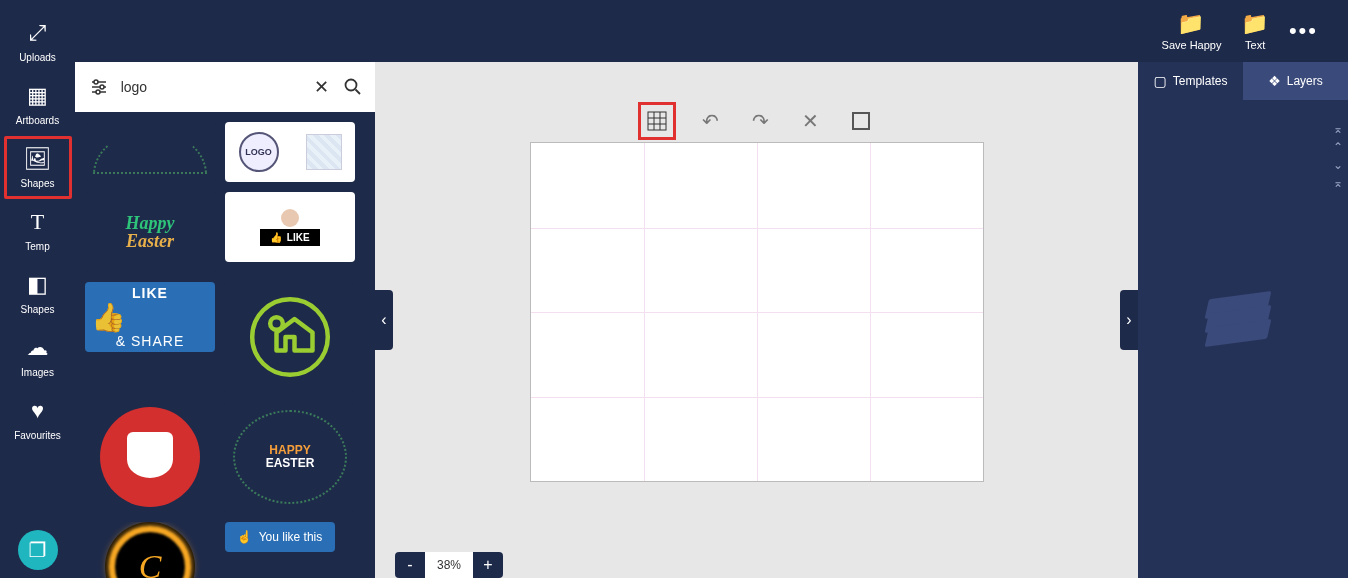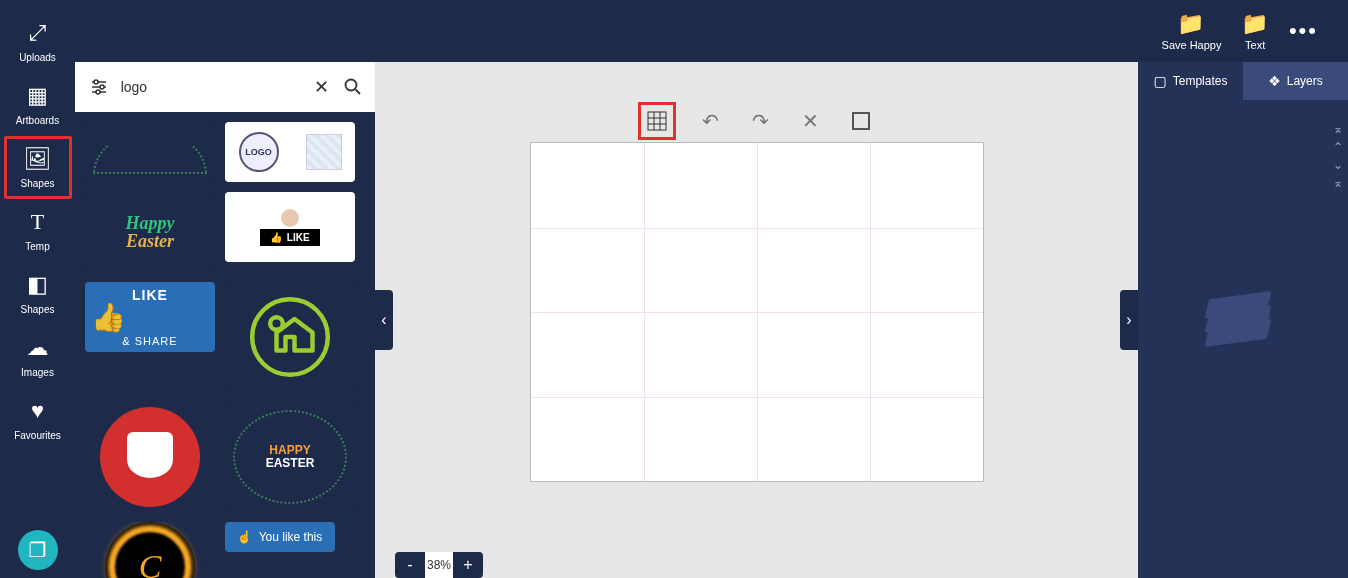--- a/index.html
+++ b/index.html
@@ -168,21 +168,21 @@
   .grid-c { position:absolute; top:0; bottom:0; width:0; border-left:1px solid #f3dff0; }
   .zoom-ctrl {
     position:absolute;
     left:20px; bottom:0;
     display:flex;
     border-radius:4px;
     overflow:hidden;
     height:26px;
   }
   .zoom-btn { width:30px; background:#1e2a4a; color:#fff; display:flex;align-items:center;justify-content:center;font-size:16px;cursor:pointer;}
-  .zoom-val { width:28px; background:#fff; color:#333; display:flex;align-items:center;justify-content:center;font-size:12px;}
+  .zoom-val { width:48px; background:#fff; color:#333; display:flex;align-items:center;justify-content:center;font-size:12px;}
   .right-panel {
     position:absolute;
     right:0; top:62px; bottom:0;
     width:210px;
     background:#253258;
     display:flex;
     flex-direction:column;
   }
   .right-tabs {
     display:flex; height:38px;
@@ -217,21 +217,21 @@
   .t-logo-stickers .badge{width:40px;height:40px;border-radius:50%;background:#eef;border:2px solid #557;display:flex;align-items:center;justify-content:center;font-size:9px;color:#335;font-weight:bold;}
   .t-logo-stickers .stk{width:36px;height:36px;background:repeating-linear-gradient(45deg,#e8f0f8,#e8f0f8 4px,#dce6f2 4px,#dce6f2 8px);border:1px solid #ccd;}
   .t-he{background:#1e2a4a;color:#2ec47a;font-family:cursive;font-size:18px;font-style:italic;font-weight:bold;line-height:1;}
   .t-he span{color:#e8b04a;display:block;}
   .t-like-girl{background:#fff;flex-direction:column;color:#000;}
   .t-like-girl .head{width:18px;height:18px;border-radius:50%;background:#e8c8b0;margin-bottom:2px;}
   .t-like-girl .sign{background:#000;color:#fff;padding:3px 10px;font-size:10px;font-weight:bold;display:flex;gap:4px;align-items:center;}
   .t-likeshare{background:#2a6fb5;color:#fff;flex-direction:column;}
   .t-likeshare .thumb-icon{position:absolute;left:6px;top:50%;transform:translateY(-50%);font-size:28px;color:#fff;opacity:.9;}
   .t-likeshare .txt{font-size:14px;font-weight:bold;letter-spacing:1px;}
-  .t-likeshare .sub{font-size:11px;letter-spacing:1px;margin-top:32px;}
+  .t-likeshare .sub{font-size:14px;letter-spacing:1px;margin-top:32px;}
   .t-eco{background:#1e2a4a;}
   .t-eco svg{width:90px;height:90px;}
   .t-red{background:#d32f2f;border-radius:50%;width:100px;height:100px;position:relative;margin:auto;}
   .t-red::after{content:"";position:absolute;left:50%;top:48%;transform:translate(-50%,-50%);width:46px;height:46px;background:#fff;border-radius:6px 6px 50% 50%/6px 6px 40% 40%;}
   .t-red-wrap{background:transparent;}
   .t-he2{background:#1e2a4a;position:relative;color:#fff;}
   .t-he2 .ring{position:absolute;inset:8px;border:2px dotted #3a7a5a;border-radius:50%;}
   .t-he2 .txt{position:relative;font-size:12px;font-weight:bold;line-height:1.1;text-align:center;}
   .t-he2 .txt .h{color:#f59e3a;}
   .t-c{background:#000;border-radius:50%;width:90px;height:90px;position:relative;margin:auto;font-size:34px;color:#f5a623;font-family:Georgia,serif;display:flex;align-items:center;justify-content:center;font-style:italic;}

